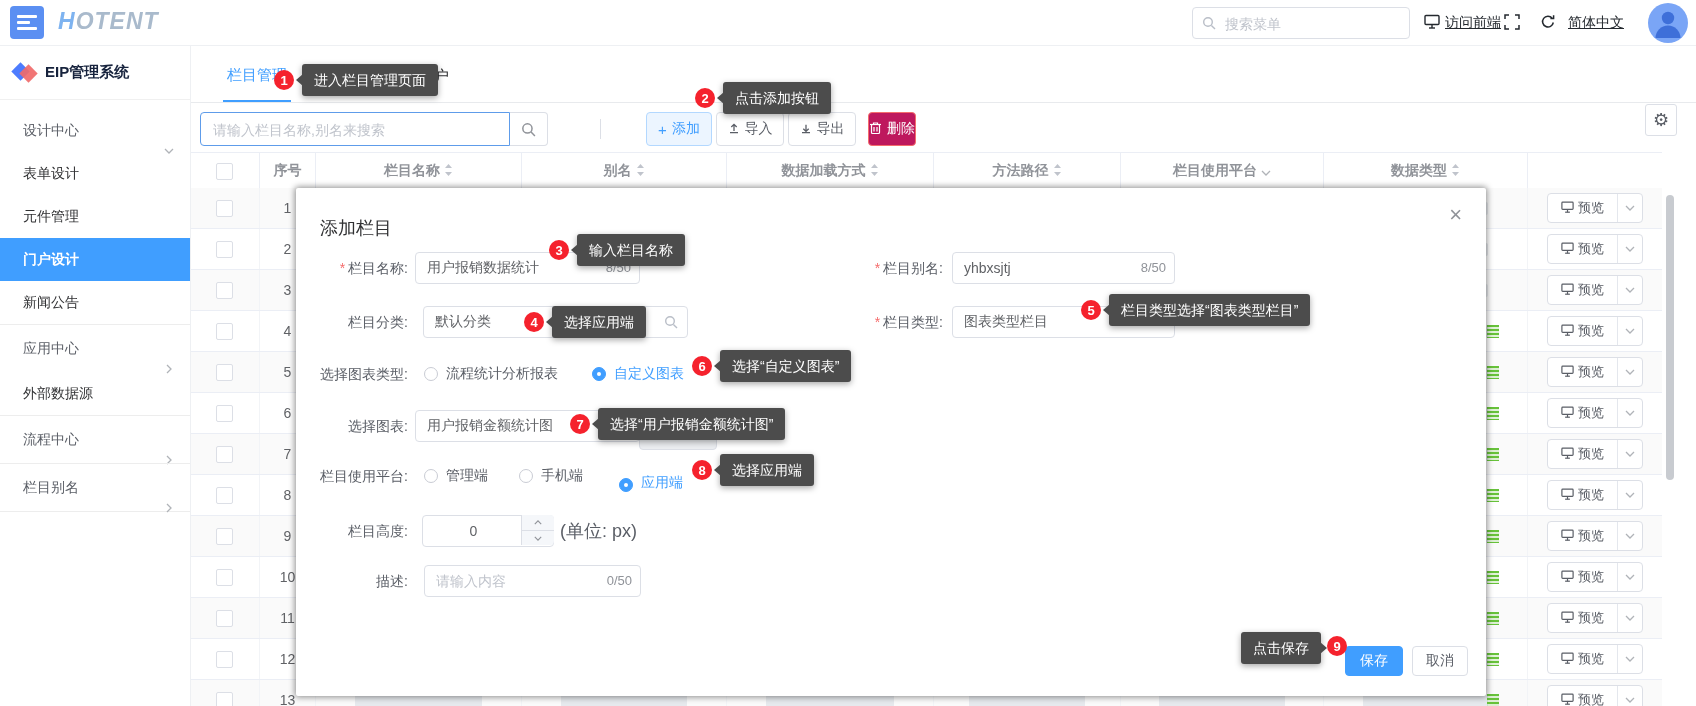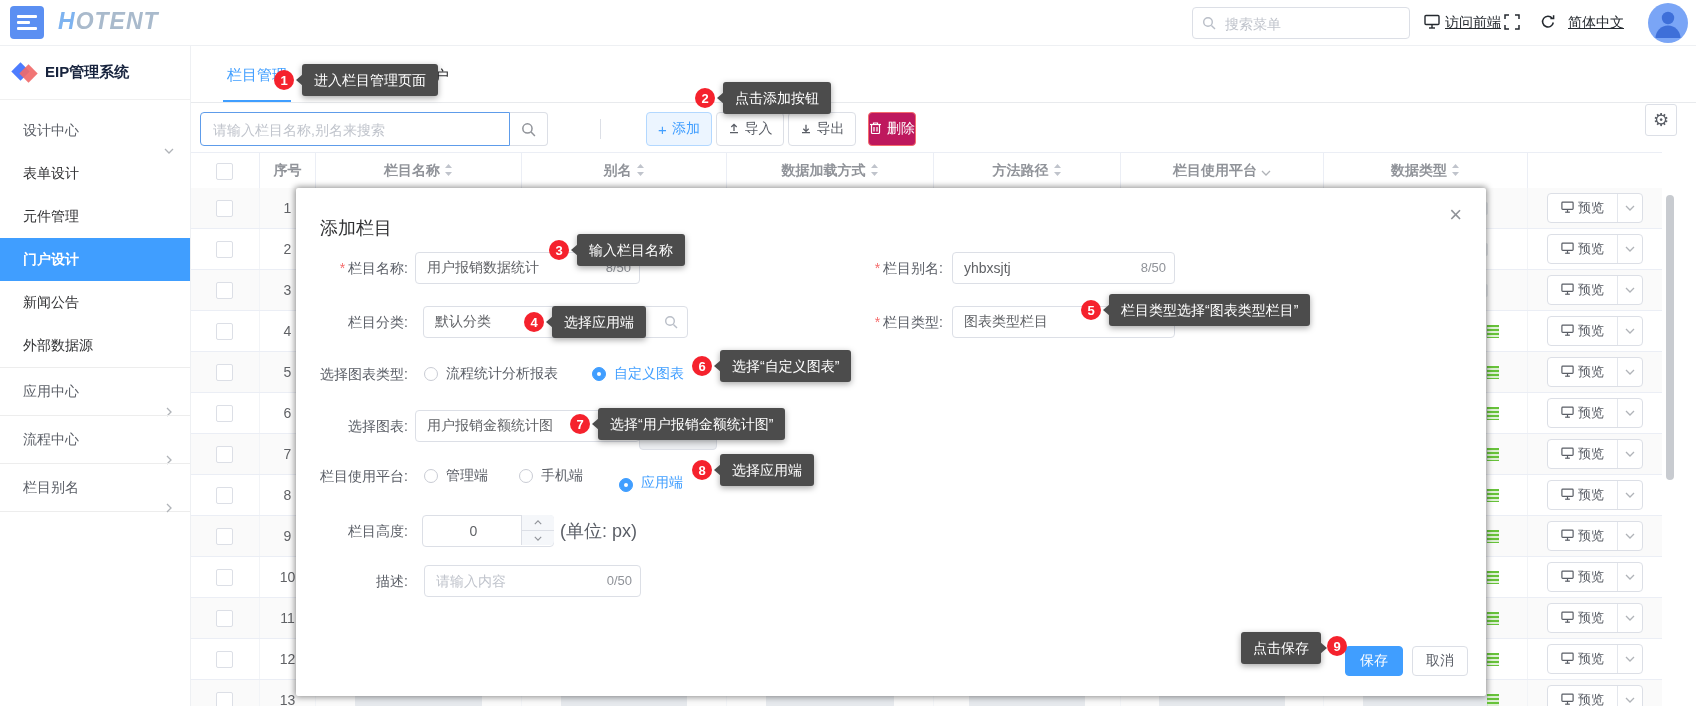--- a/index.html
+++ b/index.html
@@ -167,27 +167,27 @@
       <li class="mi">
         <span>设计中心</span>
         <span class="chev"><svg width="10" height="6" viewBox="0 0 10 6" fill="none" stroke="#b0b3b8" stroke-width="1.3">
               <path d="M1 1l4 4 4-4"></path>
             </svg></span>
       </li>
       <li class="mi mi-sub"><span>表单设计</span></li>
       <li class="mi mi-sub"><span>元件管理</span></li>
       <li class="mi mi-sub mi-active"><span>门户设计</span></li>
       <li class="mi mi-sub"><span>新闻公告</span></li>
-      <li class="mi mi-sub"><span>外部数据源</span></li>
       <li class="mi mi-group">
         <span>应用中心</span>
         <span class="chev"><svg class="chev-r" width="10" height="6" viewBox="0 0 10 6" fill="none" stroke="#b0b3b8" stroke-width="1.3">
               <path d="M1 1l4 4 4-4"></path>
             </svg></span>
       </li>
+      <li class="mi mi-sub"><span>外部数据源</span></li>
       <li class="mi mi-group">
         <span>流程中心</span>
         <span class="chev"><svg class="chev-r" width="10" height="6" viewBox="0 0 10 6" fill="none" stroke="#b0b3b8" stroke-width="1.3">
               <path d="M1 1l4 4 4-4"></path>
             </svg></span>
       </li>
       <li class="mi mi-group">
         <span>栏目别名</span>
         <span class="chev"><svg class="chev-r" width="10" height="6" viewBox="0 0 10 6" fill="none" stroke="#b0b3b8" stroke-width="1.3">
               <path d="M1 1l4 4 4-4"></path>

